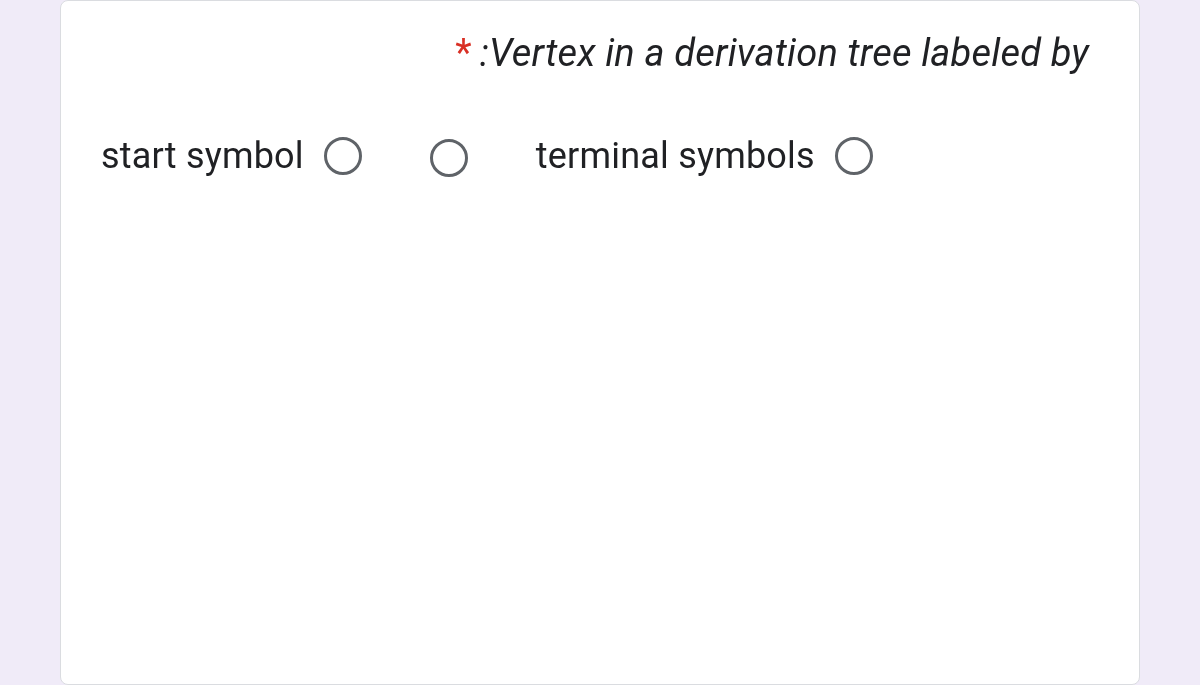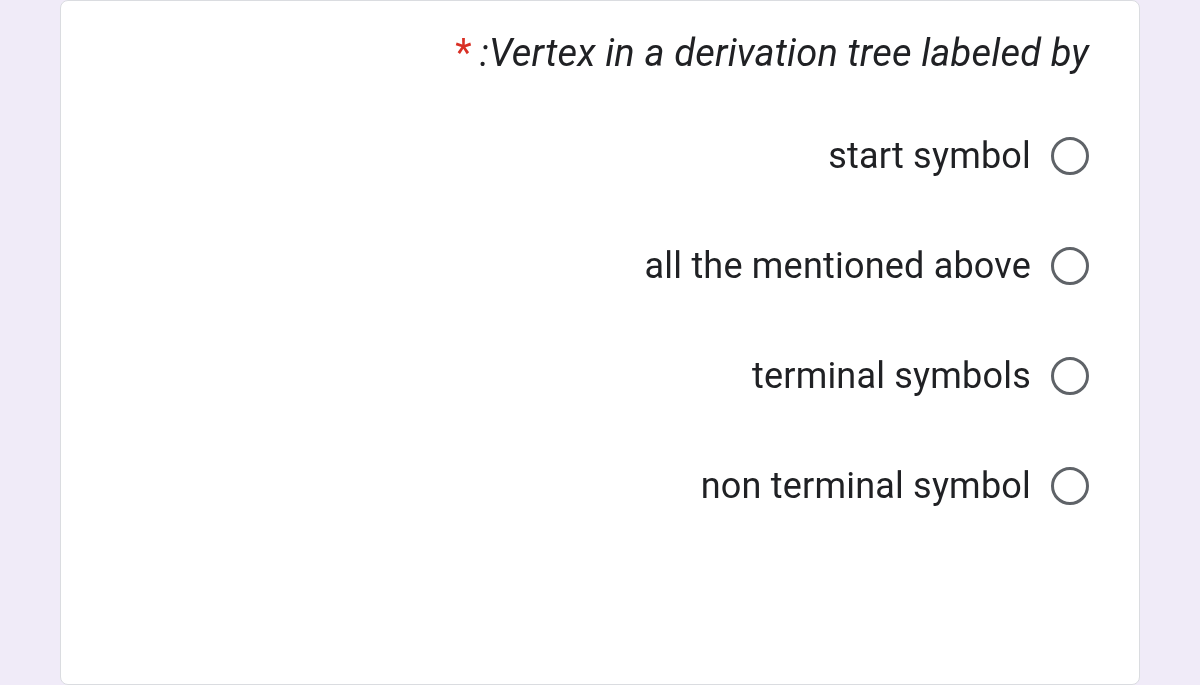--- a/index.html
+++ b/index.html
@@ -37,21 +37,21 @@
       margin-right: 8px;
     }
     .question-text {
       font-size: 38px;
       color: #202124;
       letter-spacing: 0.2px;
       font-style: italic;
     }
     .options {
       display: flex;
-      flex-direction: column;
+      flex-direction: row;
       gap: 68px;
       align-items: flex-end;
       padding-right: 10px;
     }
     .option-row {
       display: flex;
       align-items: center;
       justify-content: flex-end;
       gap: 20px;
       cursor: pointer;
@@ -76,25 +76,20 @@
   <div class="question-row">
     <span class="required-asterisk">*</span>
     <span class="question-text">:Vertex in a derivation tree labeled by</span>
   </div>
   <div class="options">
     <div class="option-row">
       <span class="option-label">start symbol</span>
       <span class="radio-circle"></span>
     </div>
     <div class="option-row">
-      <span class="option-label">all the mentioned above</span>
       <span class="radio-circle"></span>
     </div>
     <div class="option-row">
       <span class="option-label">terminal symbols</span>
       <span class="radio-circle"></span>
     </div>
-    <div class="option-row">
-      <span class="option-label">non terminal symbol</span>
-      <span class="radio-circle"></span>
-    </div>
   </div>
 </div>
 
 </body></html>

